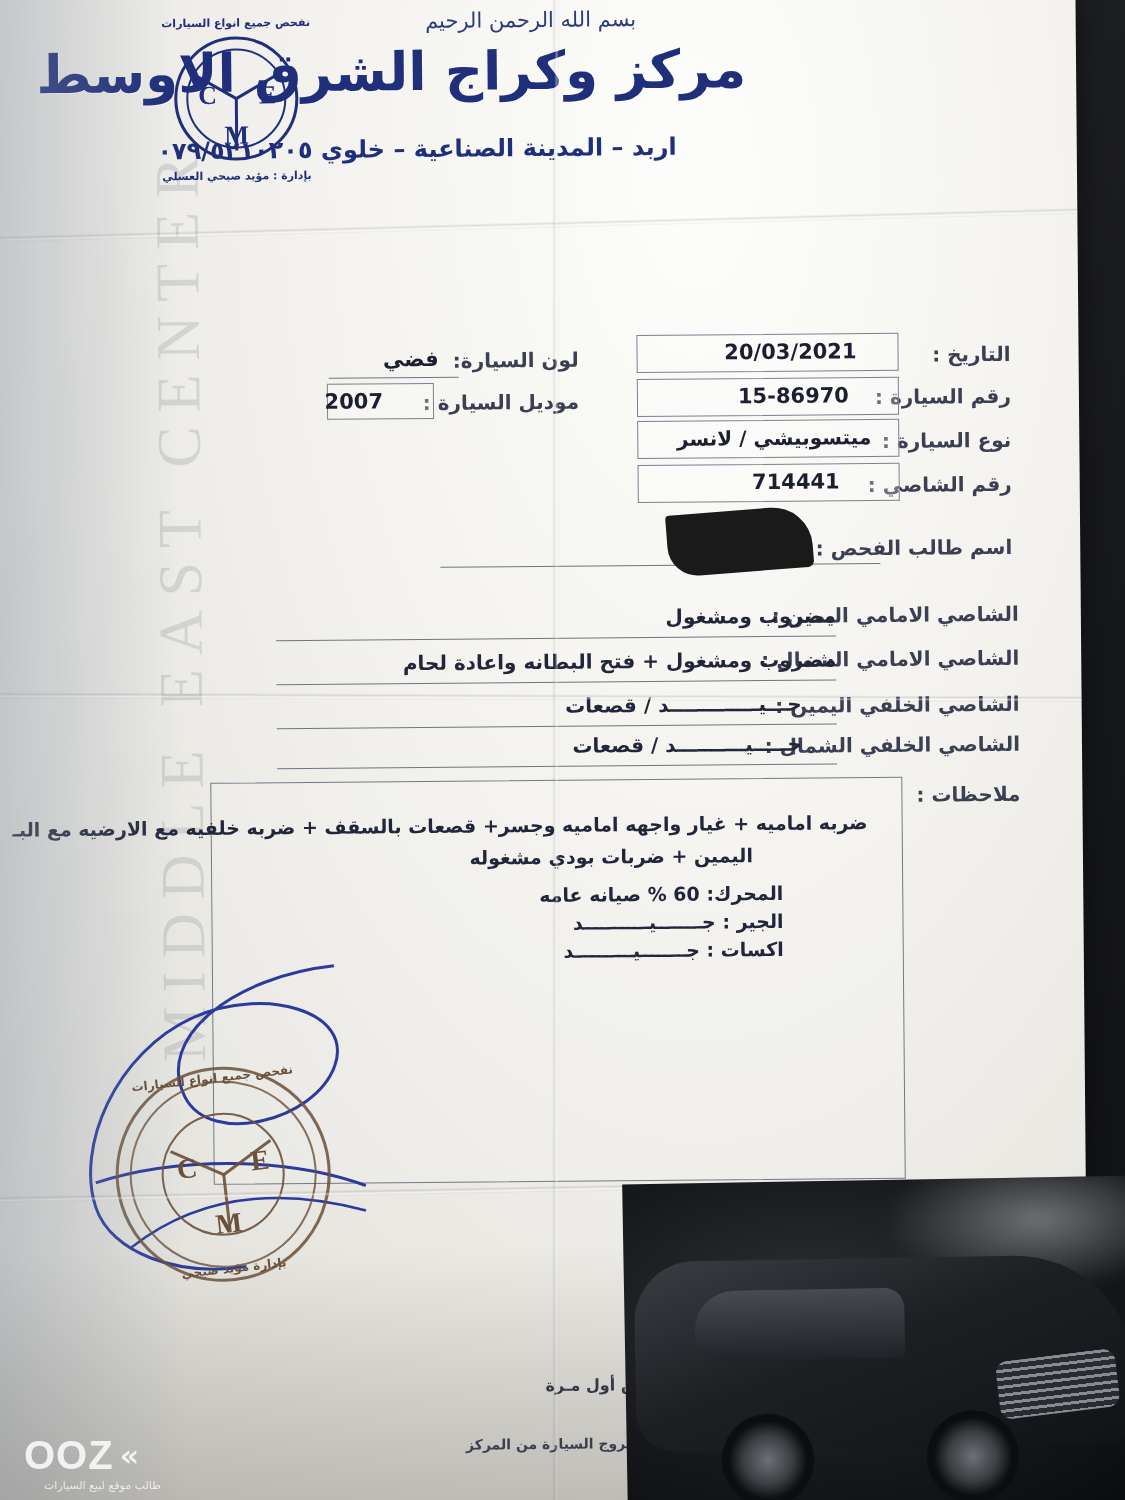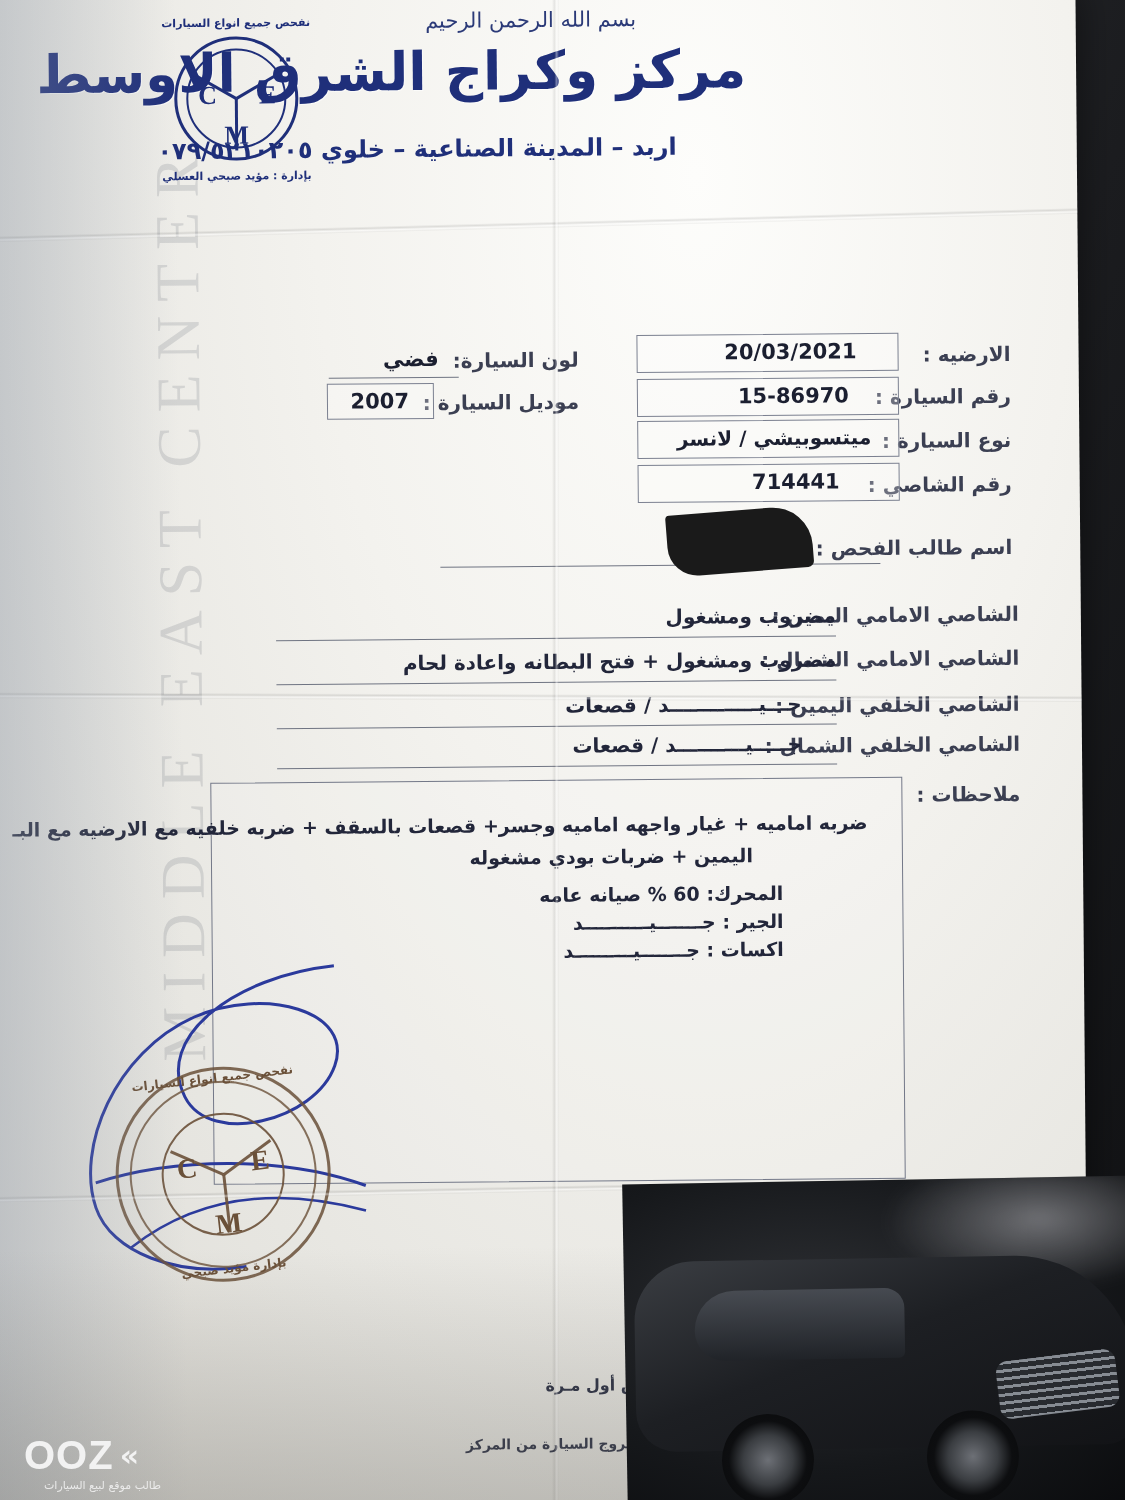--- a/index.html
+++ b/index.html
@@ -399,21 +399,21 @@
       <div class="logo-ray" style="transform: translate(-50%,0) rotate(0deg);"></div>
       <div class="logo-ray" style="transform: translate(-50%,0) rotate(120deg);"></div>
       <div class="logo-ray" style="transform: translate(-50%,0) rotate(240deg);"></div>
       <div class="logo-letter" style="left:42px; top:62px;">C</div>
       <div class="logo-letter" style="right:40px; top:62px;">E</div>
       <div class="logo-letter" style="left:50%; transform:translateX(-50%); bottom:28px;">M</div>
       <div class="logo-arc-top">نفحص جميع انواع السيارات</div>
       <div class="logo-arc-bottom">بإدارة : مؤيد صبحي العسلي</div>
     </div>
 
-    <div class="field-label" style="top:352px; right:68px;">الارضيه :</div>
+    <div class="field-label" style="top:352px; right:68px;">التاريخ :</div>
     <div class="field-box" style="top:342px; right:180px; width:260px; height:36px;"></div>
     <div class="field-value" style="top:348px; right:222px;">20/03/2021</div>
 
     <div class="field-label" style="top:394px; right:68px;">رقم السيارة :</div>
     <div class="field-box" style="top:386px; right:180px; width:260px; height:36px;"></div>
     <div class="field-value" style="top:392px; right:230px;">15-86970</div>
 
     <div class="field-label" style="top:438px; right:68px;">نوع السيارة :</div>
     <div class="field-box" style="top:428px; right:180px; width:260px; height:36px;"></div>
     <div class="field-value" style="top:434px; right:208px; font-size:20px;">ميتسوبيشي / لانسر</div>
@@ -421,21 +421,21 @@
     <div class="field-label" style="top:482px; right:68px;">رقم الشاصي :</div>
     <div class="field-box" style="top:472px; right:180px; width:260px; height:36px;"></div>
     <div class="field-value" style="top:478px; right:240px;">714441</div>
 
     <div class="field-label" style="top:354px; right:500px;">لون السيارة:</div>
     <div class="field-value" style="top:352px; right:640px;text-align:right;">فضي</div>
     <div class="rule" style="top:382px; right:620px; width:130px;"></div>
 
     <div class="field-label" style="top:396px; right:500px;">موديل السيارة :</div>
     <div class="field-box" style="top:388px; right:645px; width:105px; height:34px;"></div>
-    <div class="field-value" style="top:394px; right:670px;">2007</div>
+    <div class="field-value" style="top:394px; right:696px;">2007</div>
 
     <div class="field-label" style="top:545px; right:68px;">اسم طالب الفحص :</div>
     <div class="rule" style="top:572px; right:200px; width:440px;"></div>
     <div class="redaction" style="top:518px; right:268px; width:145px; height:62px;"></div>
 
     <div class="field-label" style="top:612px; right:62px;">الشاصي الامامي اليمين :</div>
     <div class="handwrite" style="top:612px; right:245px; font-weight:bold;">مضروب ومشغول</div>
     <div class="rule" style="top:644px; right:245px; width:560px;"></div>
 
     <div class="field-label" style="top:656px; right:62px;">الشاصي الامامي الشمال :</div>

